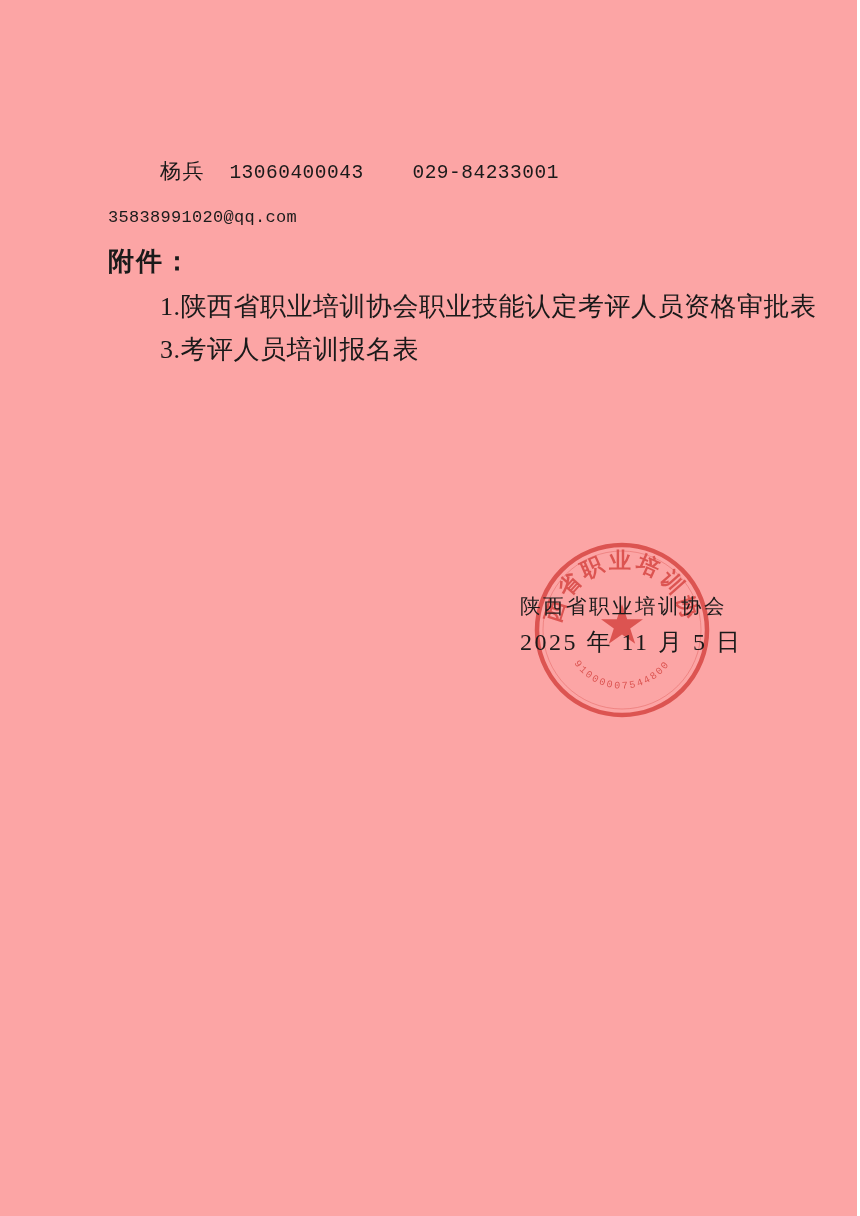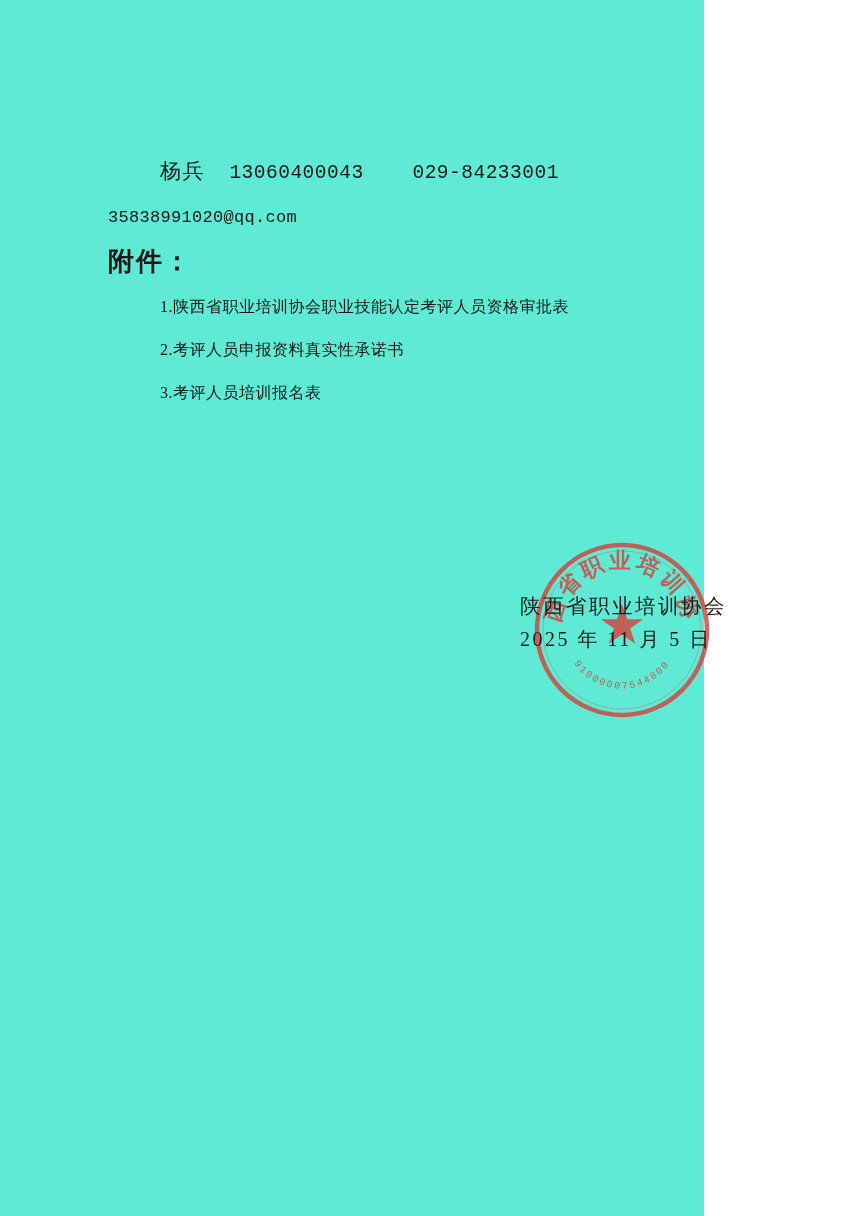--- a/index.html
+++ b/index.html
@@ -12,23 +12,23 @@
     height: 1216px;
     position: relative;
     font-family: "Liberation Serif", "DejaVu Serif", serif;
     color: #1a1a1a;
     overflow: hidden;
   }
   .page {
     position: absolute;
     left: 0;
     top: 0;
-    width: 704px;
+    width: 857px;
     height: 1216px;
-    background: #5eead4;
+    background: #fca5a5;
   }
   .content {
     position: absolute;
     left: 108px;
     top: 150px;
     width: 660px;
   }
   .line {
     font-size: 21.5px;
     line-height: 42px;
@@ -63,21 +63,21 @@
   }
   .attach-head {
     font-weight: bold;
     font-size: 26px;
     letter-spacing: 2px;
     line-height: 46px;
     padding-left: 0px;
   }
   .attach-item {
     padding-left: 52px;
-    font-size: 16px;
+    font-size: 26px;
     line-height: 43px;
     letter-spacing: 0.5px;
     white-space: pre;
   }
 
   
   .signature {
     position: absolute;
     left: 520px;
     top: 586px;
@@ -87,21 +87,21 @@
   .sig-line {
     font-size: 20.5px;
     line-height: 40px;
     letter-spacing: 2.5px;
     white-space: pre;
     color: #1b1b1b;
     position: relative;
     z-index: 3;
   }
   .sig-date {
-    font-size: 20px;
+    font-size: 24px;
     letter-spacing: 2.5px;
     white-space: pre;
     position: relative;
     z-index: 3;
   }
 
   
   .seal {
     position: absolute;
     left: 532px;
@@ -122,21 +122,20 @@
 
     <div class="contact-row"><span class="contact-name">杨兵</span><span class="contact-num">  <span>13060400043</span>    <span>029-84233001</span></span></div>
 
 
 
     <div class="line" style="padding-left:0;"><span class="email">35838991020@qq.com</span></div>
 
     <div class="attach-head">附件：</div>
 
     <div class="attach-item">1.陕西省职业培训协会职业技能认定考评人员资格审批表</div>
-    <div class="attach-item">2.考评人员申报资料真实性承诺书</div>
     <div class="attach-item">3.考评人员培训报名表</div>
 
   </div>
 
   <div class="seal">
     <svg width="180" height="180" viewBox="0 0 180 180" xmlns="http://www.w3.org/2000/svg">
       <g opacity="0.82">
         <circle cx="90" cy="90" r="85" fill="none" stroke="#d5433f" stroke-width="4.5"></circle>
         <circle cx="90" cy="90" r="79" fill="none" stroke="#d5433f" stroke-width="0.8" opacity="0.5"></circle>
         <path id="sealTop" d="M 90,90 m -62,0 a 62,62 0 1,1 124,0" fill="none" stroke="none"></path>

